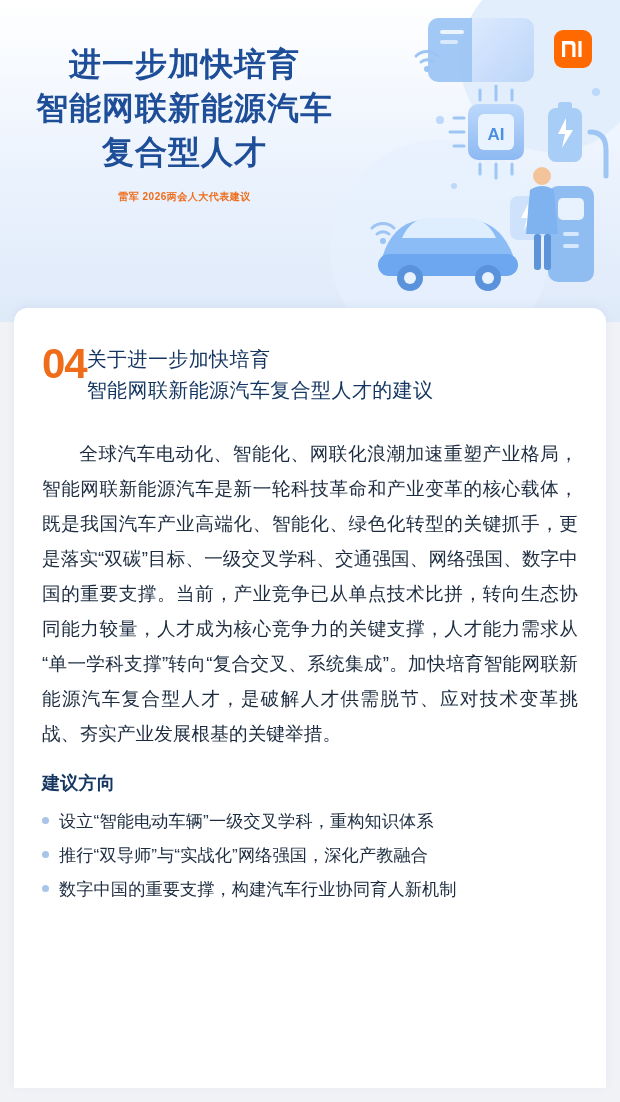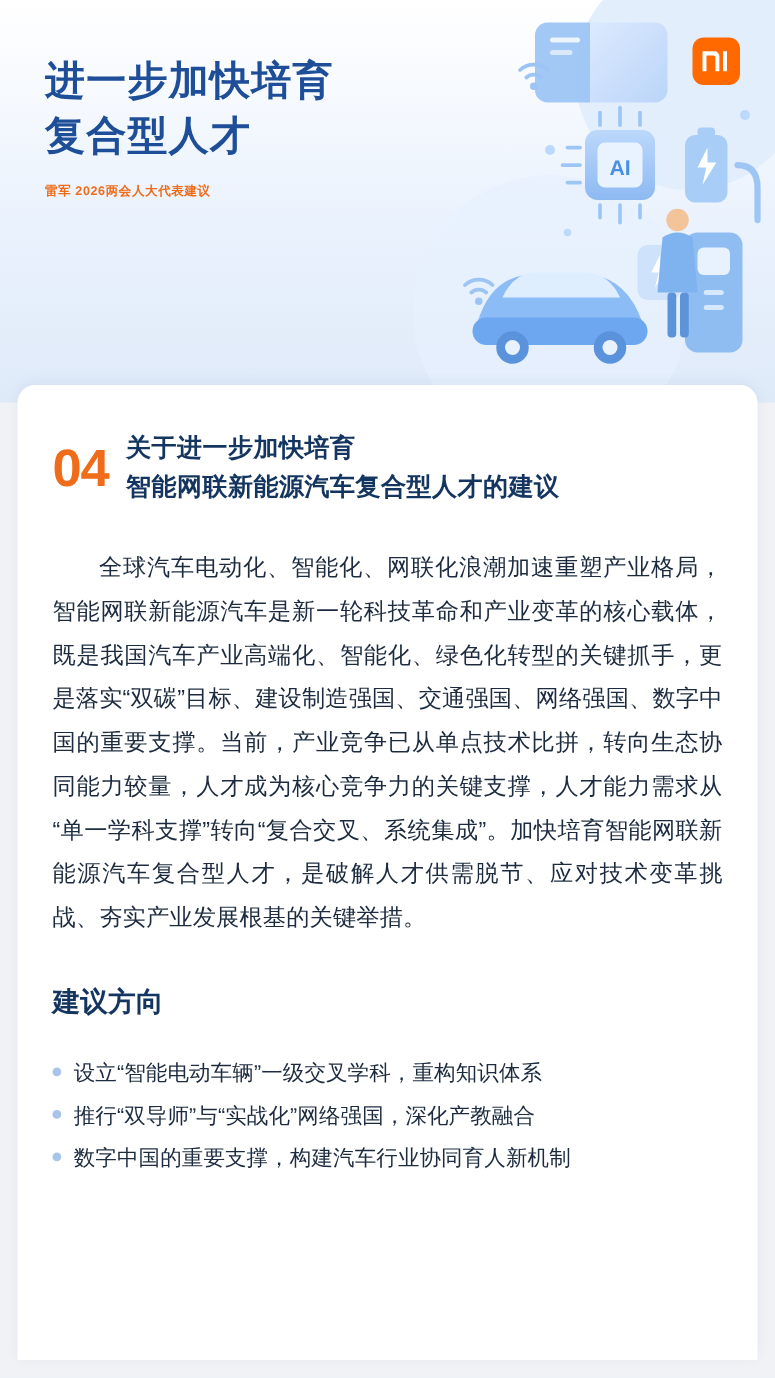--- a/index.html
+++ b/index.html
@@ -33,20 +33,21 @@
     top: 0;
     width: 300px;
     height: 322px;
     pointer-events: none;
   }
   .hero-text {
     position: absolute;
     left: 36px;
     top: 42px;
     z-index: 4;
+    text-align: center;
   }
   .hero-line {
     font-size: 32px;
     font-weight: bold;
     color: #1f4e99;
     letter-spacing: 1px;
     line-height: 44px;
     white-space: nowrap;
   }
   .hero-sub {
@@ -65,63 +66,62 @@
     width: 592px;
     min-height: 780px;
     background: #ffffff;
     border-radius: 14px 14px 0 0;
     box-shadow: 0 -2px 10px rgba(40,70,120,0.06);
     box-sizing: border-box;
     padding: 34px 28px 30px 28px;
   }
   .sec-head {
     display: flex;
-    align-items: center;
-    gap: 14px;
+    align-items: flex-start;
   }
   .sec-num {
     font-size: 42px;
     font-weight: bold;
     color: #ef6c1a;
     line-height: 40px;
     letter-spacing: -1px;
     flex: 0 0 auto;
     padding-top: 2px;
   }
   .sec-title-wrap {
     padding-top: 2px;
   }
   .sec-title {
     font-size: 20px;
-    font-weight: bold;
+    font-weight: normal;
     color: #13355f;
     line-height: 31px;
     letter-spacing: 0.4px;
     white-space: nowrap;
   }
 
   .body-text {
     margin-top: 30px;
     font-size: 18.6px;
     line-height: 35px;
     color: #1c2b3f;
     text-align: justify;
     text-indent: 2em;
     letter-spacing: 0.1px;
   }
 
   .dir-title {
-    margin-top: 36px;
-    font-size: 22px;
+    margin-top: 20px;
+    font-size: 18px;
     font-weight: bold;
     color: #13355f;
     letter-spacing: 0.3px;
   }
   .bullets {
-    margin: 24px 0 0 0;
+    margin: 9px 0 0 0;
     padding: 0;
     list-style: none;
   }
   .bullets li {
     display: flex;
     align-items: flex-start;
     gap: 10px;
     font-size: 17.2px;
     line-height: 34px;
     color: #1c2b3f;
@@ -252,35 +252,36 @@
 
     <div class="logo">
       <svg width="24" height="18" viewBox="0 0 24 18" aria-hidden="true">
         <path d="M1 1 h9.5 a4 4 0 0 1 4 4 v12 h-3.2 v-11 a1.6 1.6 0 0 0 -1.6 -1.6 h-5.5 v12.6 h-3.2 z" fill="#ffffff"></path>
         <rect x="17.4" y="1" width="3.2" height="16" fill="#ffffff"></rect>
       </svg>
     </div>
 
     <div class="hero-text">
       <div class="hero-line">进一步加快培育</div>
+      <div class="hero-line">智能网联新能源汽车</div>
       <div class="hero-line">复合型人才</div>
       <div class="hero-sub">雷军 2026两会人大代表建议</div>
     </div>
   </div>
 
   <div class="card">
     <div class="sec-head">
       <div class="sec-num">04</div>
       <div class="sec-title-wrap">
         <div class="sec-title">关于进一步加快培育</div>
         <div class="sec-title">智能网联新能源汽车复合型人才的建议</div>
       </div>
     </div>
 
-    <div class="body-text">全球汽车电动化、智能化、网联化浪潮加速重塑产业格局，智能网联新能源汽车是新一轮科技革命和产业变革的核心载体，既是我国汽车产业高端化、智能化、绿色化转型的关键抓手，更是落实“双碳”目标、建设制造强国、交通强国、网络强国、数字中国的重要支撑。当前，产业竞争已从单点技术比拼，转向生态协同能力较量，人才成为核心竞争力的关键支撑，人才能力需求从“单一学科支撑”转向“复合交叉、系统集成”。加快培育智能网联新能源汽车复合型人才，是破解人才供需脱节、应对技术变革挑战、夯实产业发展根基的关键举措。</div>
+    <div class="body-text">全球汽车电动化、智能化、网联化浪潮加速重塑产业格局，智能网联新能源汽车是新一轮科技革命和产业变革的核心载体，既是我国汽车产业高端化、智能化、绿色化转型的关键抓手，更是落实“双碳”目标、一级交叉学科、交通强国、网络强国、数字中国的重要支撑。当前，产业竞争已从单点技术比拼，转向生态协同能力较量，人才成为核心竞争力的关键支撑，人才能力需求从“单一学科支撑”转向“复合交叉、系统集成”。加快培育智能网联新能源汽车复合型人才，是破解人才供需脱节、应对技术变革挑战、夯实产业发展根基的关键举措。</div>
 
     <div class="dir-title">建议方向</div>
 
     <ul class="bullets">
       <li>
         <span class="dot"></span>
         <span class="bullet-txt">设立“智能电动车辆”一级交叉学科，重构知识体系</span>
       </li>
       <li>
         <span class="dot"></span>

